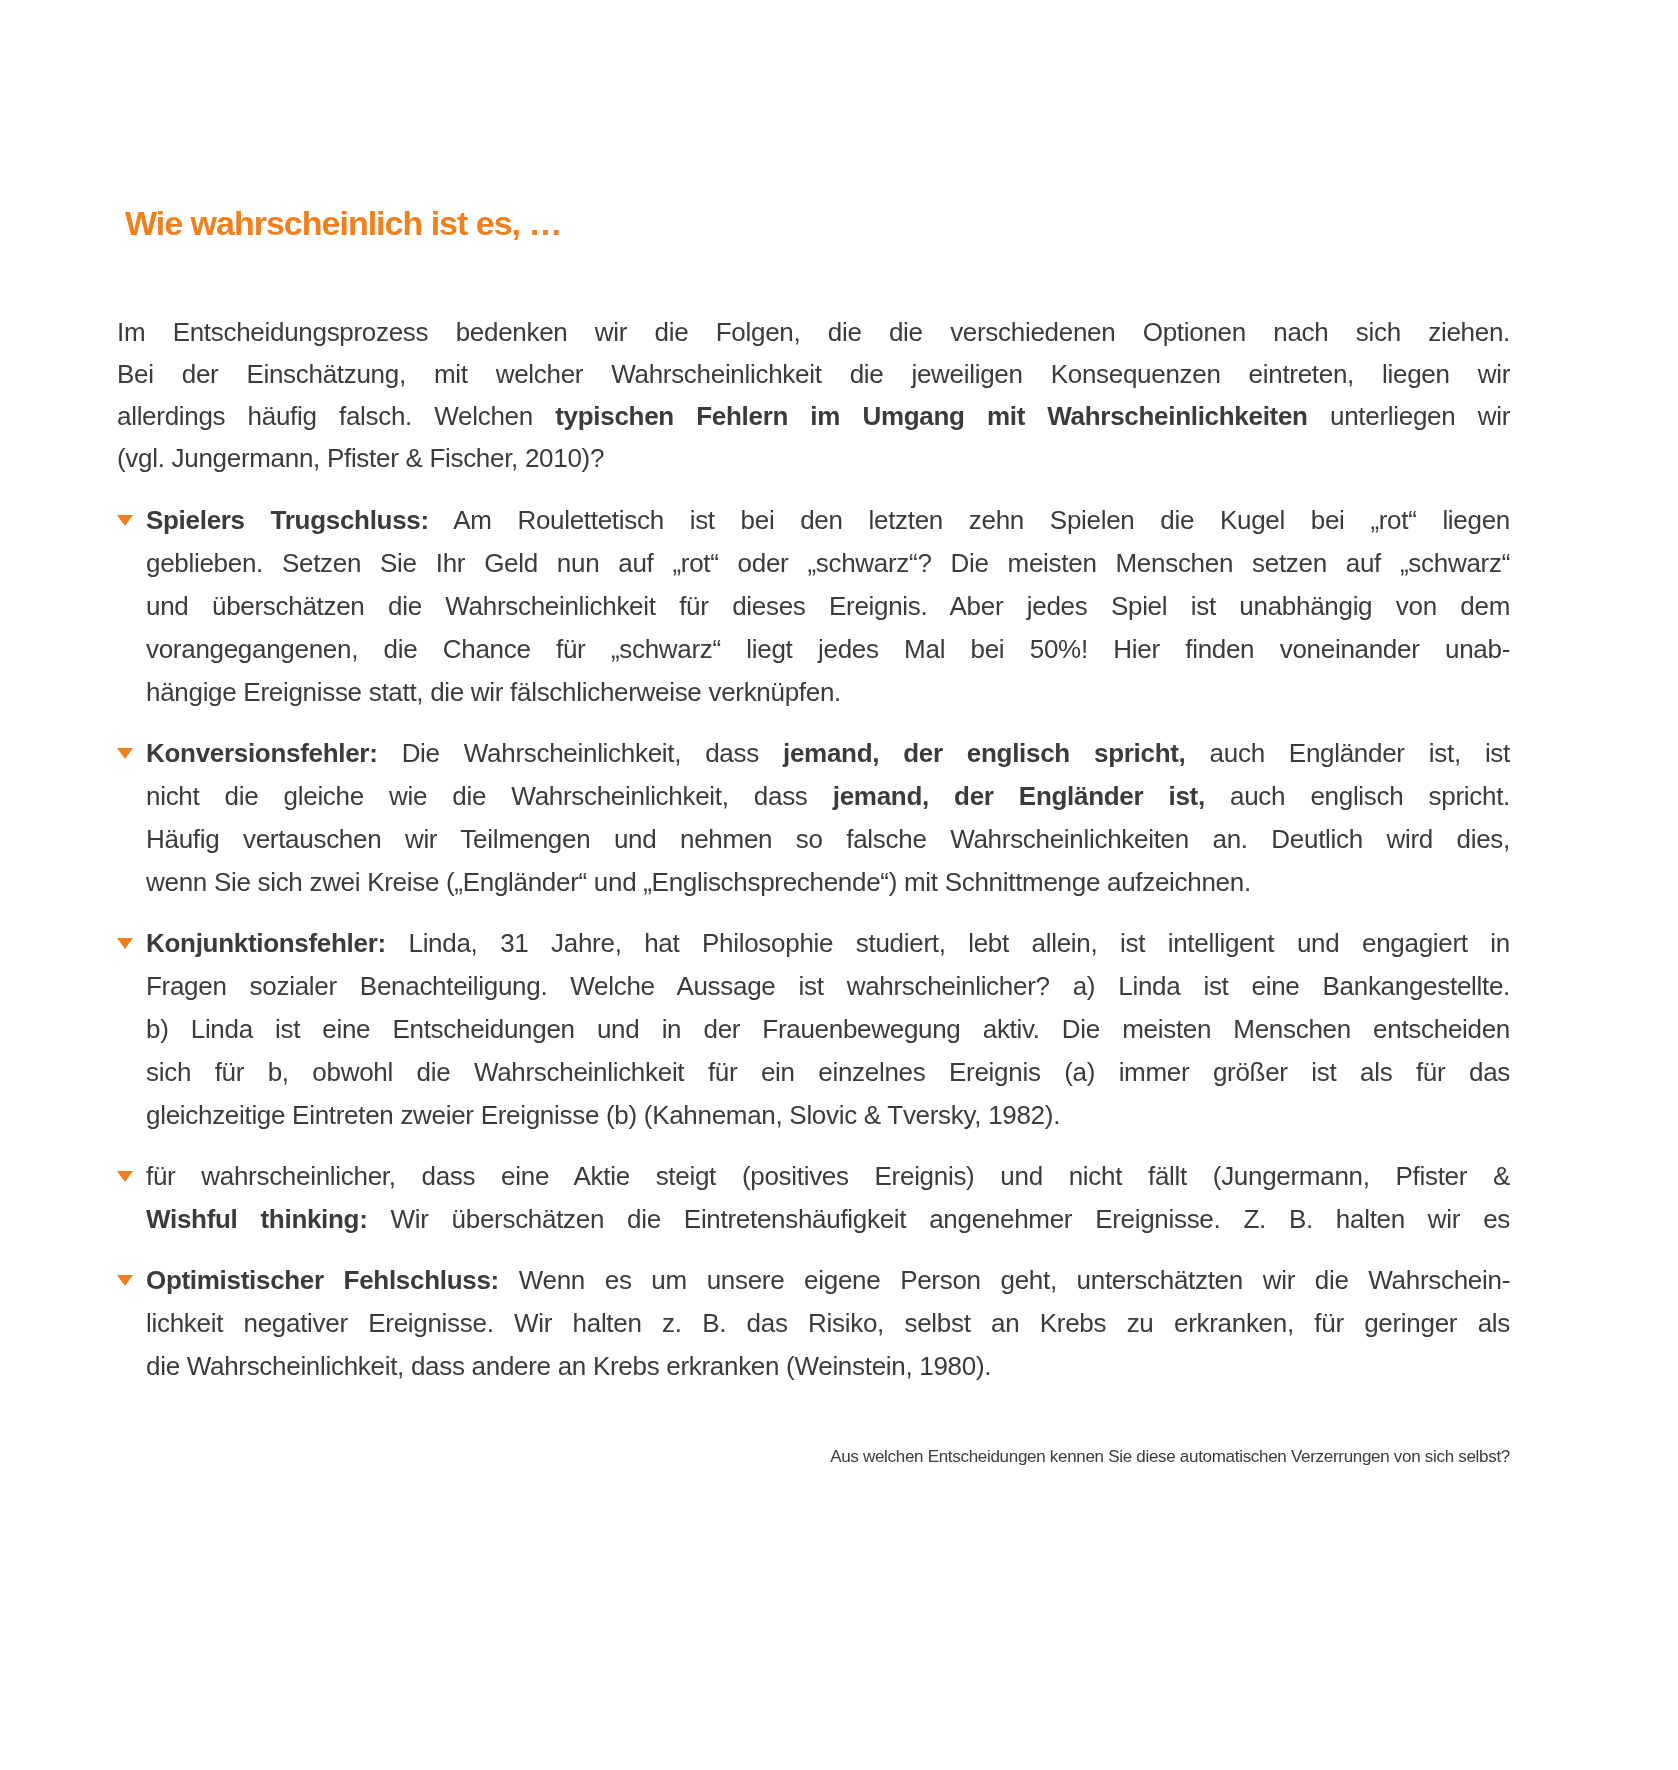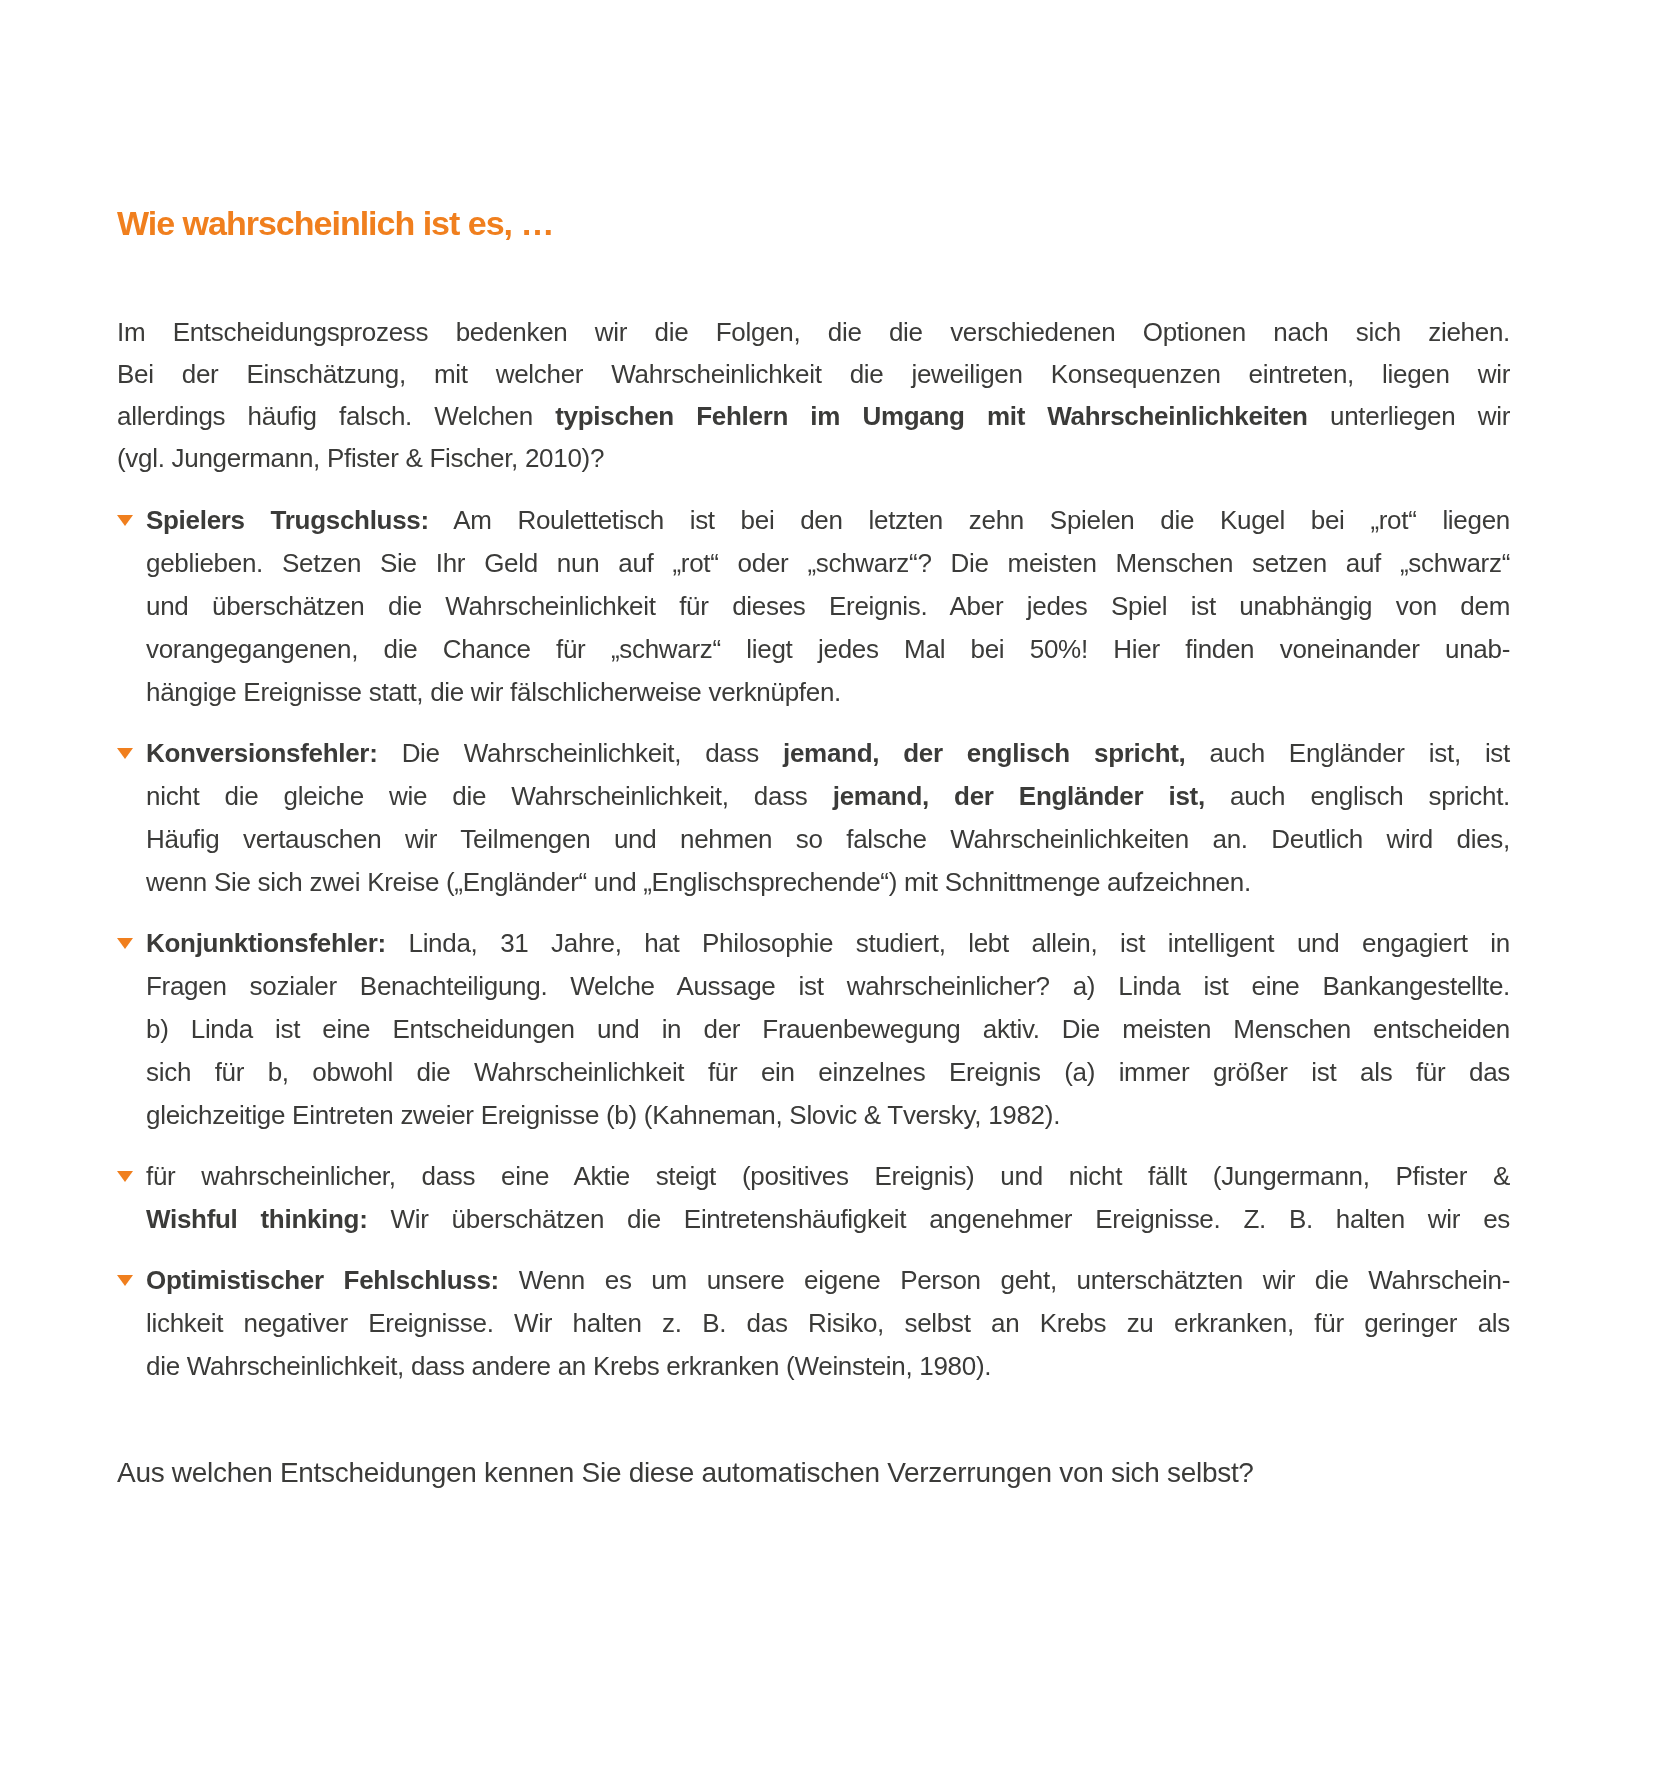--- a/index.html
+++ b/index.html
@@ -23,21 +23,21 @@
     overflow: hidden;
     background: var(--bg);
   }
   .content {
     position: absolute;
     left: 117px;
     top: 203px;
     width: 1393px;
   }
   h1.title {
-    margin: 0 0 68px 0;
+    margin: 0 0 68px 8px;
     font-size: 34px;
     line-height: 40px;
     font-weight: 700;
     letter-spacing: -1px;
     color: var(--accent);
   }
   .para {
     font-size: 26px;
     line-height: 42px;
     letter-spacing: -0.3px;
@@ -61,25 +61,25 @@
     position: absolute;
     left: 0;
     top: 16px;
     width: 0;
     height: 0;
     border-left: 8px solid transparent;
     border-right: 8px solid transparent;
     border-top: 11px solid var(--accent);
   }
   .closing {
-    margin-top: 64px;
-    font-size: 28px;
+    margin-top: 48px;
+    font-size: 17px;
     line-height: 42px;
     letter-spacing: -0.3px;
-    text-align: left;
+    text-align: right;
   }
 </style>
 </head>
 <body>
 
 <div class="page">
   <div class="content">
 
     <h1 class="title">Wie wahrscheinlich ist es, …</h1>
 

